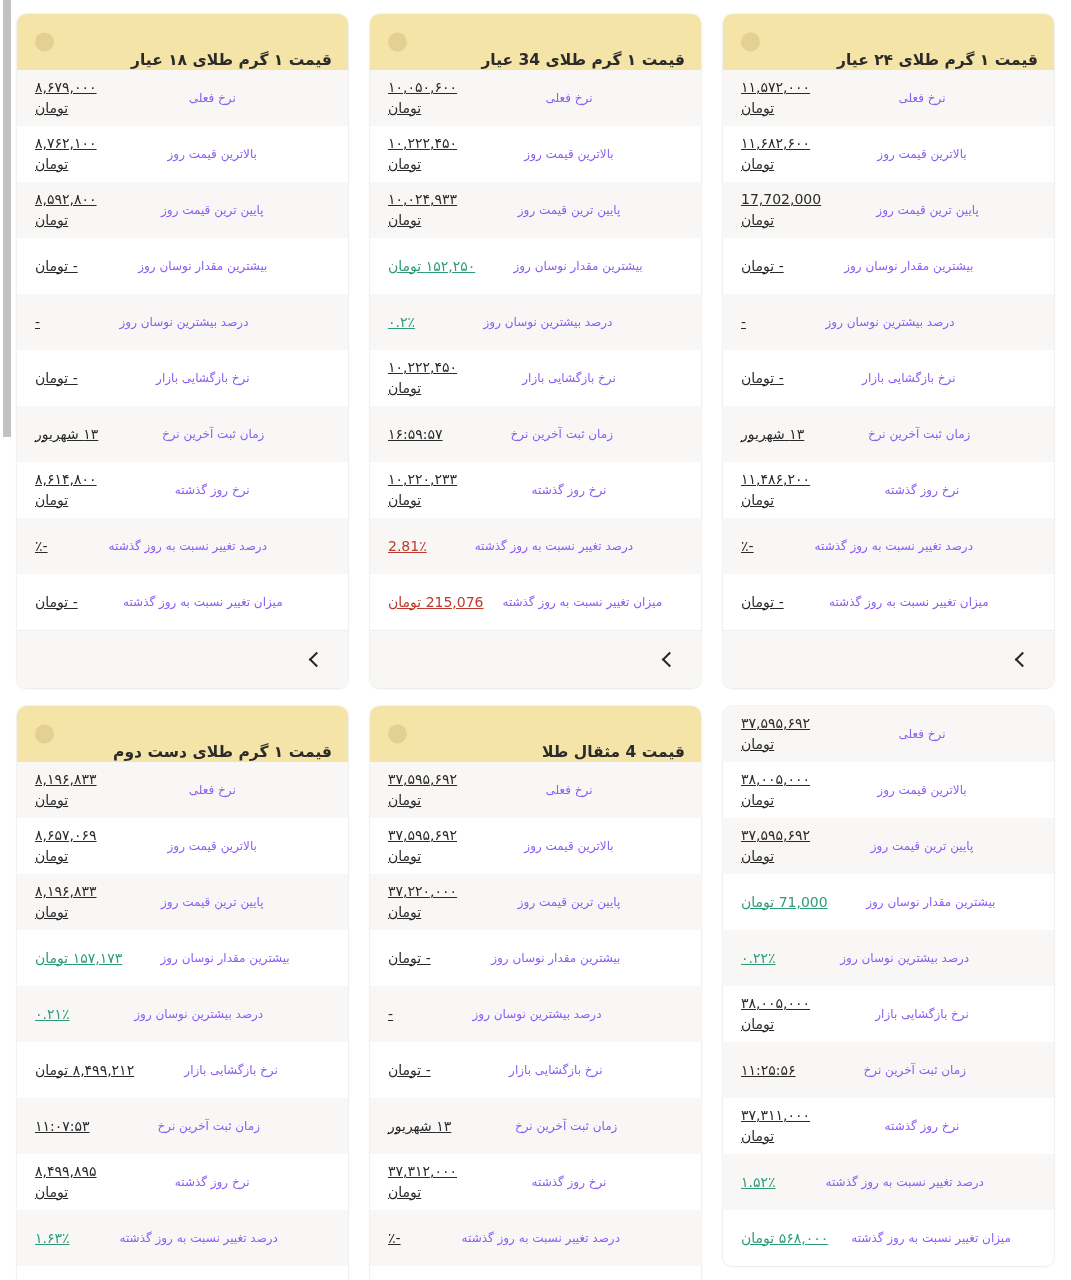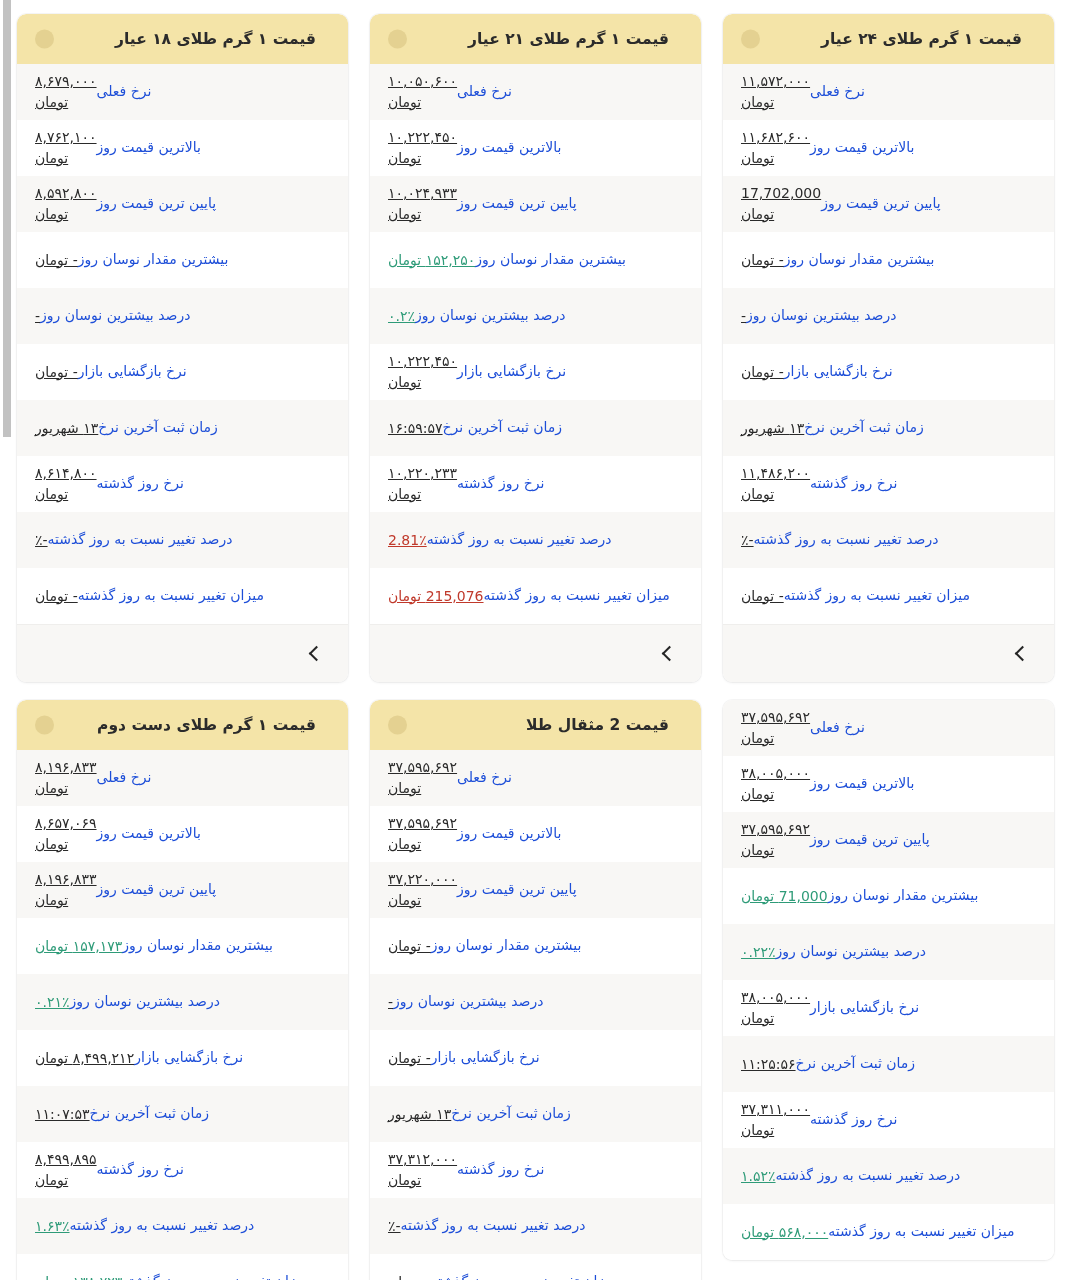--- a/index.html
+++ b/index.html
@@ -38,25 +38,25 @@
     background: #ffffff;
     border-radius: 9px;
     overflow: hidden;
     box-shadow: 0 0 0 1px rgba(0,0,0,0.035), 0 1px 3px rgba(0,0,0,0.06);
     align-self: start;
   }
 
   .card-header {
     position: relative;
     background: #f4e4a8;
-    height: 50px;
+    height: 56px;
     display: flex;
-    align-items: center;
+    align-items: flex-end;
     justify-content: flex-start;
-    padding: 0 32px;
+    padding: 0 16px;
     border-radius: 9px 9px 0 0;
   }
 
   .card-header .title {
     font-size: 15.5px;
     font-weight: 700;
     color: #2b2b2b;
     letter-spacing: 0;
     line-height: 1.2;
   }
@@ -78,24 +78,24 @@
     align-items: center;
     justify-content: space-between;
     padding: 0 16px;
     min-height: 56px;
     background: #ffffff;
   }
 
   .row.alt { background: #f8f7f5; }
 
   .row .label {
-    font-size: 14px;
-    color: #1d4ed8;
+    font-size: 12px;
+    color: #8b5cf6;
     line-height: 1.55;
-    text-align: left;
+    text-align: center;
     flex: 1 1 auto;
     padding-right: 4px;
   }
 
   .row .value {
     font-size: 14px;
     color: #2a2a2a;
     text-align: left;
     line-height: 1.5;
     flex: 0 0 auto;
@@ -205,21 +205,21 @@
           <span class="label">میزان تغییر نسبت به روز گذشته</span>
           <span class="value">- تومان</span>
         </div>
         <div class="card-footer">
           <span class="chev"></span>
         </div>
       </div>
       <div class="card">
         <div class="card-header">
           <span class="header-dot"></span>
-          <span class="title">قیمت ۱ گرم طلای ۲۱ عیار</span>
+          <span class="title">قیمت ۱ گرم طلای 34 عیار</span>
         </div>
         <div class="row alt">
           <span class="label">نرخ فعلی</span>
           <span class="value">۱۰,۰۵۰,۶۰۰
 تومان</span>
         </div>
         <div class="row">
           <span class="label">بالاترین قیمت روز</span>
           <span class="value">۱۰,۲۲۲,۴۵۰
 تومان</span>
@@ -359,21 +359,21 @@
           <span class="value pos">۱.۵۲٪</span>
         </div>
         <div class="row">
           <span class="label">میزان تغییر نسبت به روز گذشته</span>
           <span class="value pos">۵۶۸,۰۰۰ تومان</span>
         </div>
       </div>
       <div class="card">
         <div class="card-header">
           <span class="header-dot"></span>
-          <span class="title">قیمت 2 مثقال طلا</span>
+          <span class="title">قیمت 4 مثقال طلا</span>
         </div>
         <div class="row alt">
           <span class="label">نرخ فعلی</span>
           <span class="value">۳۷,۵۹۵,۶۹۲
 تومان</span>
         </div>
         <div class="row">
           <span class="label">بالاترین قیمت روز</span>
           <span class="value">۳۷,۵۹۵,۶۹۲
 تومان</span>

